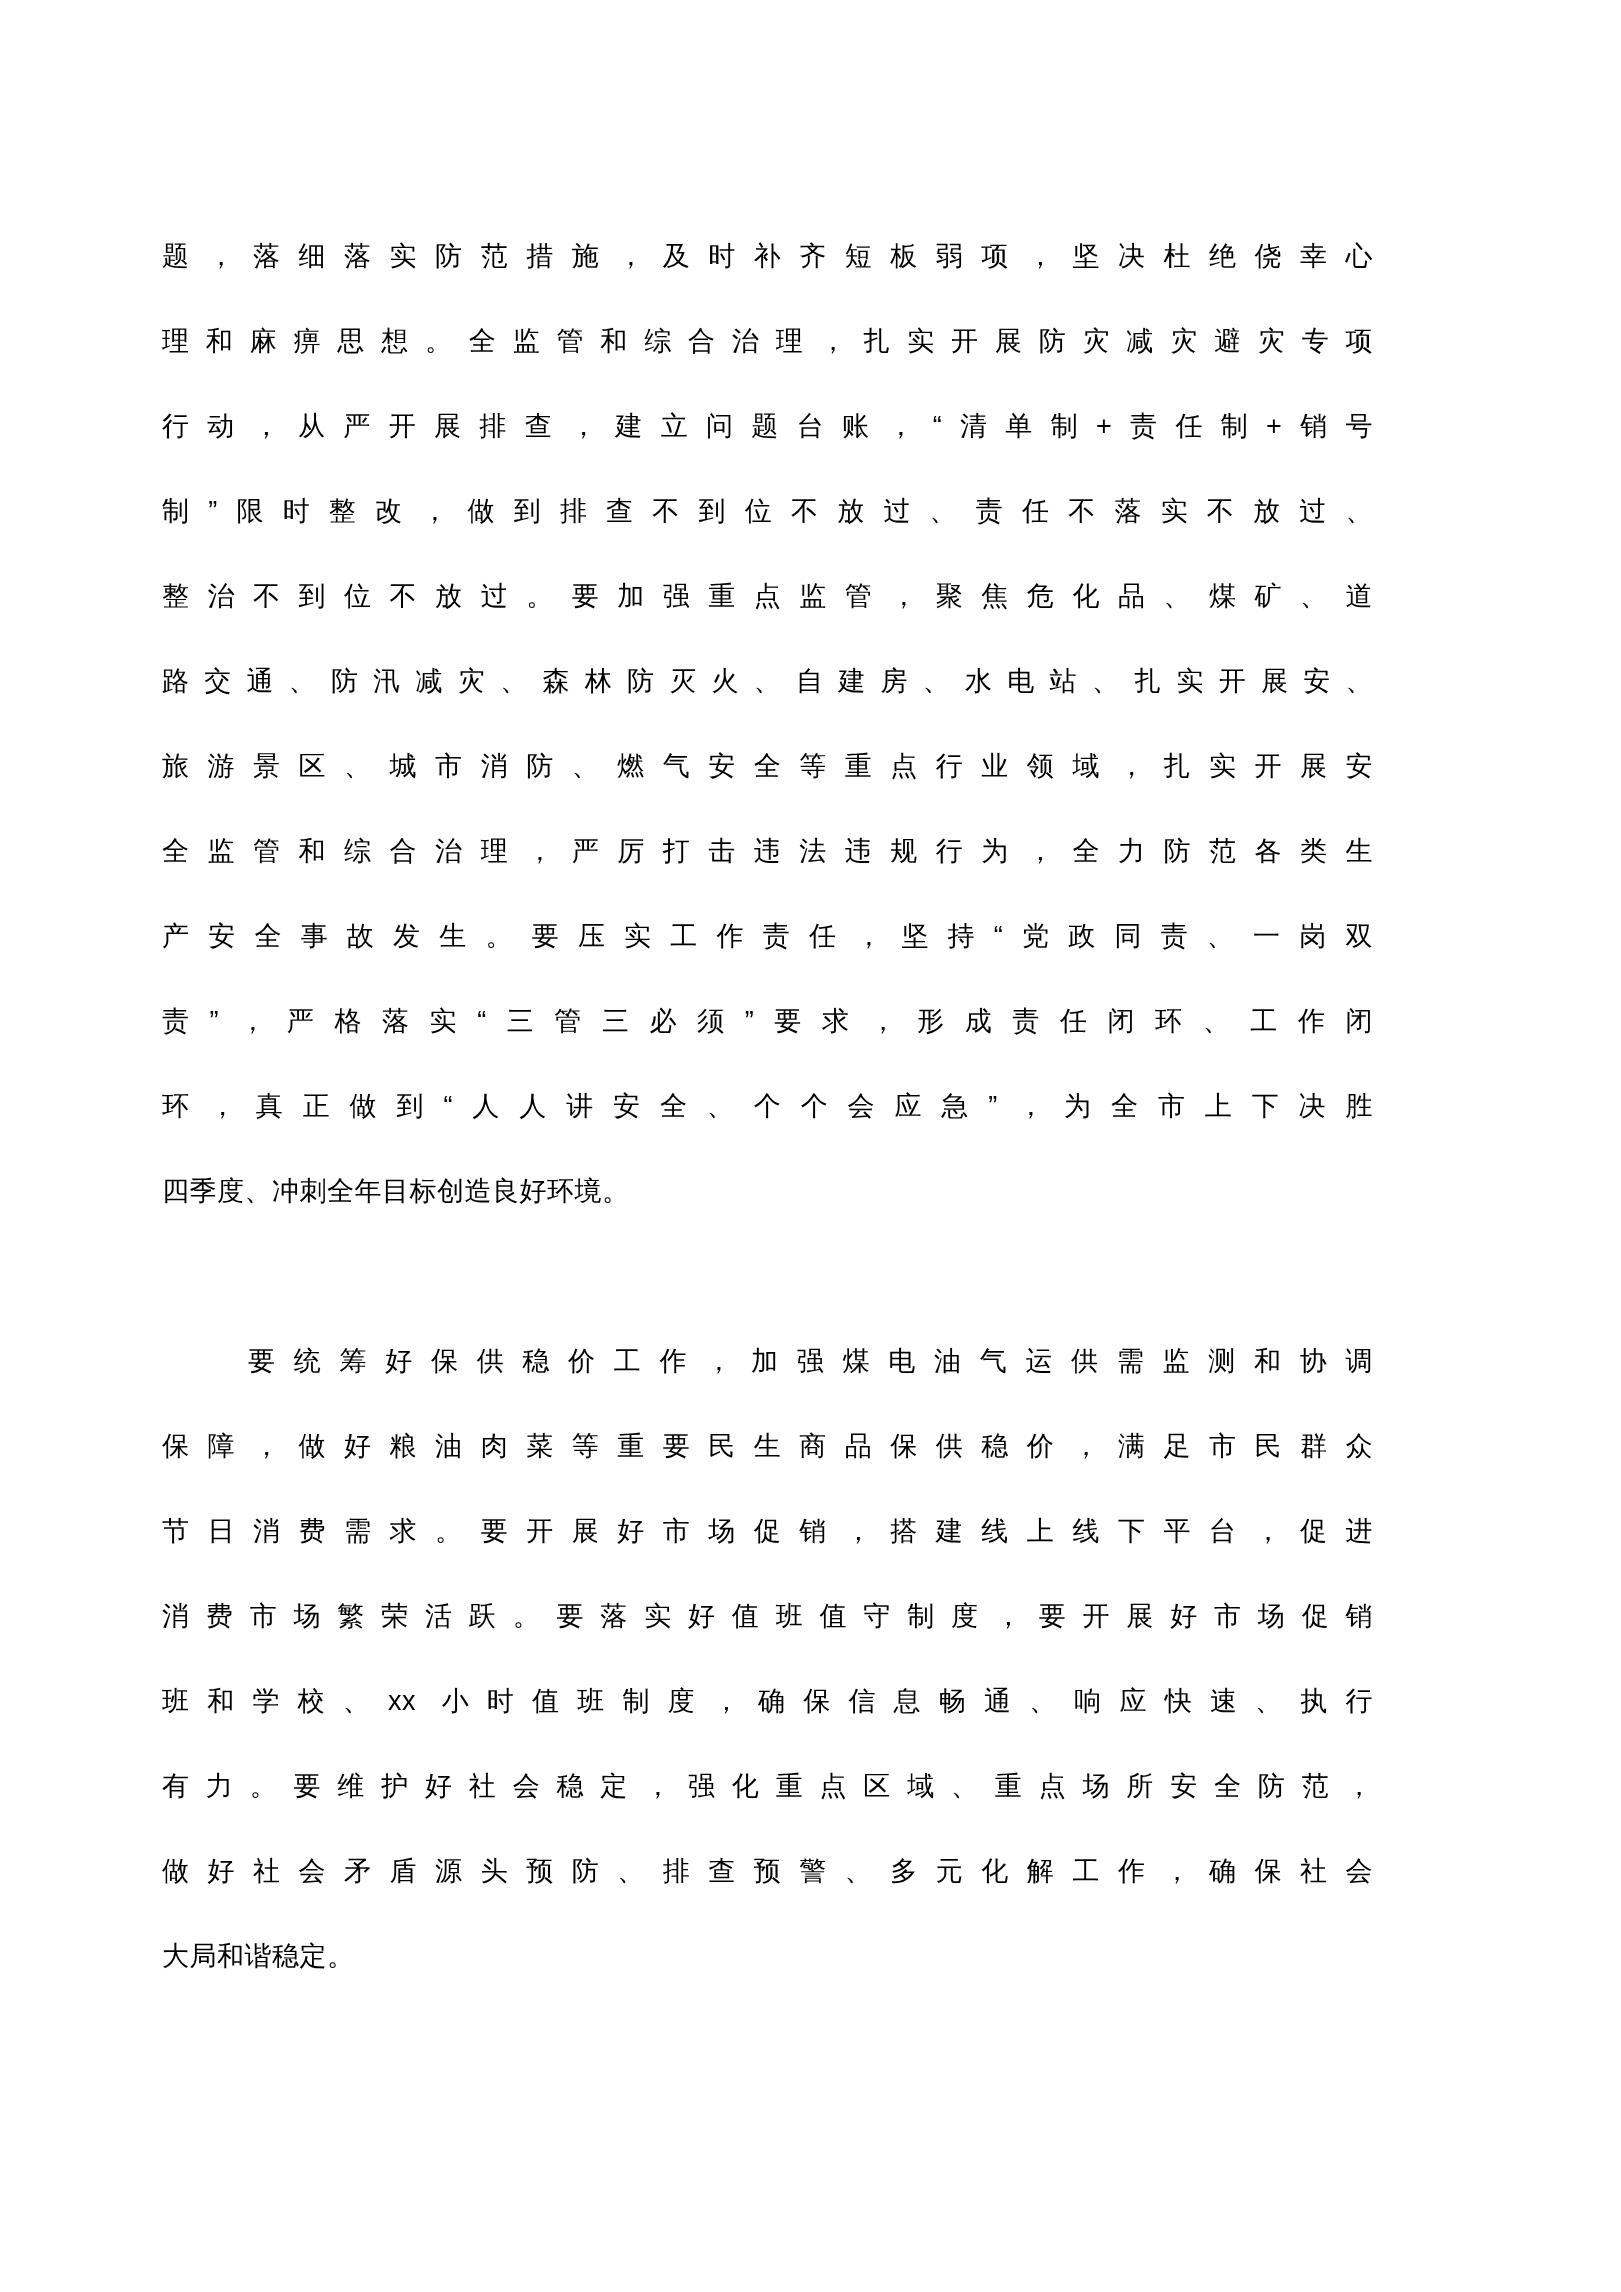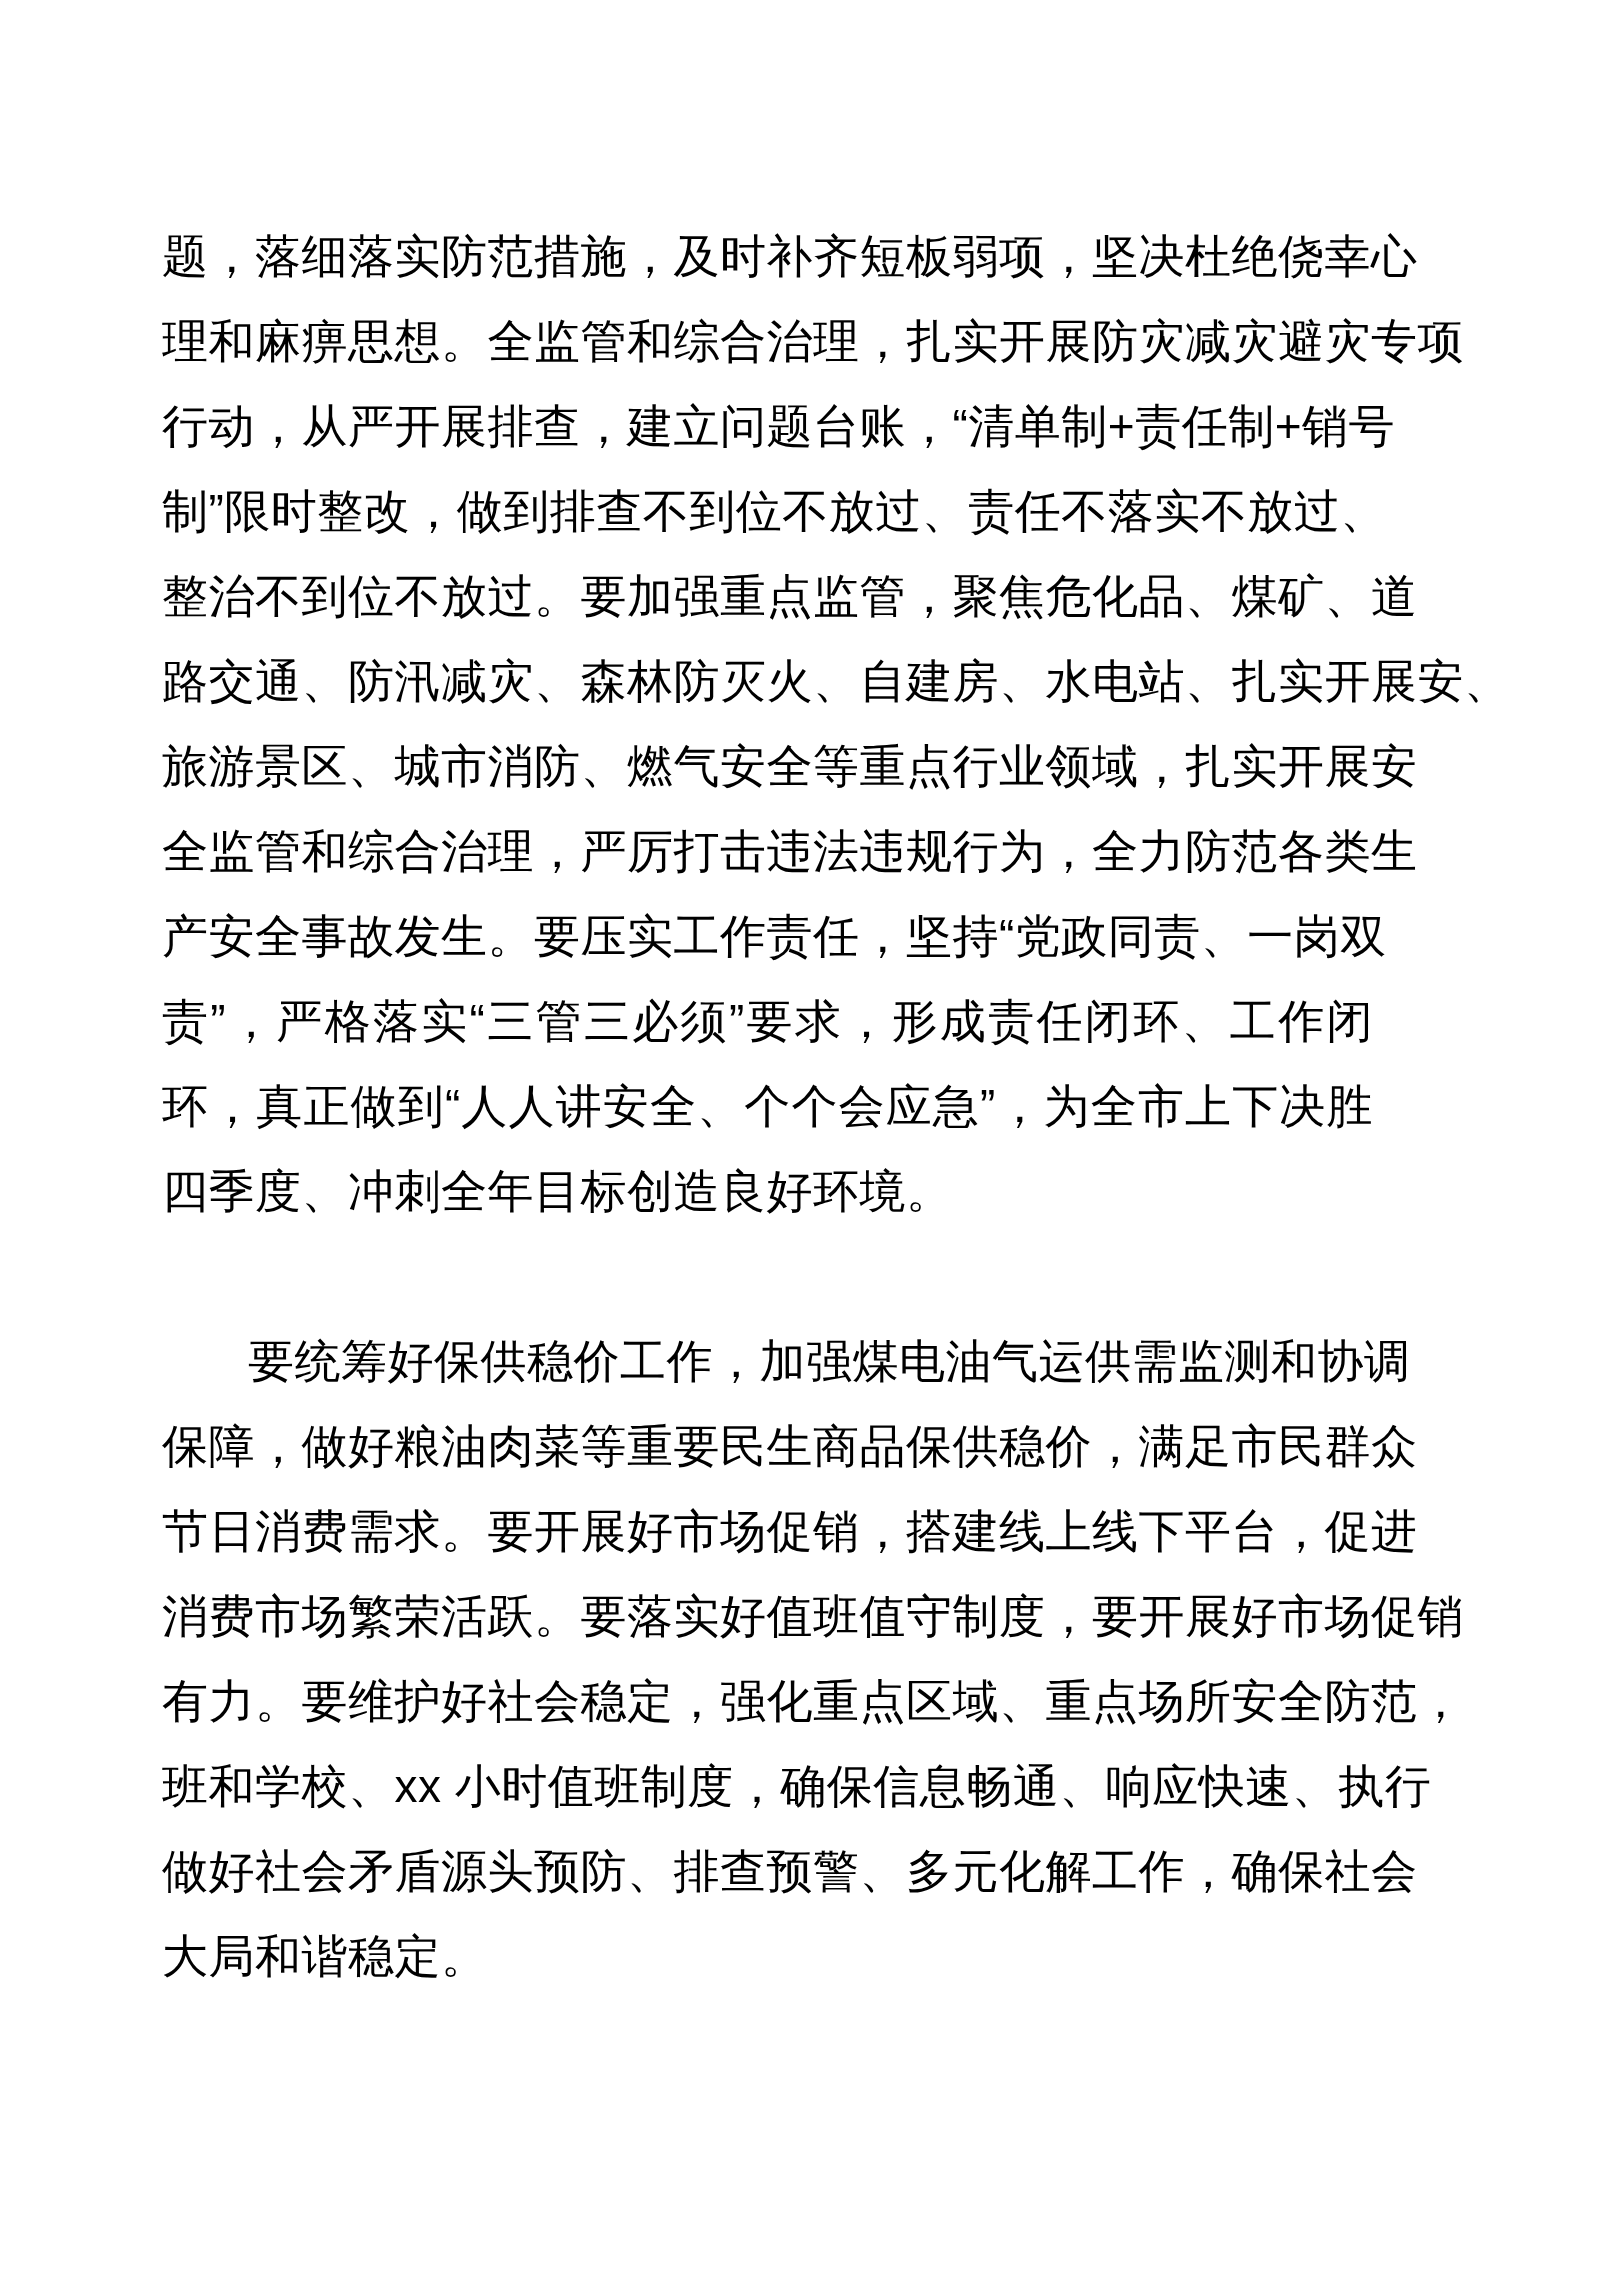--- a/index.html
+++ b/index.html
@@ -23,21 +23,21 @@
       width: 1211px;
     }
     .paragraph {
       margin: 0;
       padding: 0;
     }
     .paragraph + .paragraph {
       margin-top: 85px; 
     }
     .line {
-      font-size: 46px;
+      font-size: 27px;
       line-height: 85px;
       height: 85px;
       white-space: nowrap;
       text-align: justify;
       text-align-last: justify;
       -moz-text-align-last: justify;
       letter-spacing: 0.5px;
       color: #000000;
     }
     .line.para-end {
@@ -67,21 +67,21 @@
       <div class="line">责”，严格落实“三管三必须”要求，形成责任闭环、工作闭</div>
       <div class="line">环，真正做到“人人讲安全、个个会应急”，为全市上下决胜</div>
       <div class="line para-end">四季度、冲刺全年目标创造良好环境。</div>
     </div>
 
     <div class="paragraph">
       <div class="line first-indent">要统筹好保供稳价工作，加强煤电油气运供需监测和协调</div>
       <div class="line">保障，做好粮油肉菜等重要民生商品保供稳价，满足市民群众</div>
       <div class="line">节日消费需求。要开展好市场促销，搭建线上线下平台，促进</div>
       <div class="line">消费市场繁荣活跃。要落实好值班值守制度，要开展好市场促销</div>
+      <div class="line">班和学校、xx 小时值班制度，确保信息畅通、响应快速、执行</div>
       <div class="line">有力。要维护好社会稳定，强化重点区域、重点场所安全防范，</div>
-      <div class="line">班和学校、xx 小时值班制度，确保信息畅通、响应快速、执行</div>
       <div class="line">做好社会矛盾源头预防、排查预警、多元化解工作，确保社会</div>
       <div class="line para-end">大局和谐稳定。</div>
     </div>
 
   </div>
 </div>
 
 
 </body></html>

